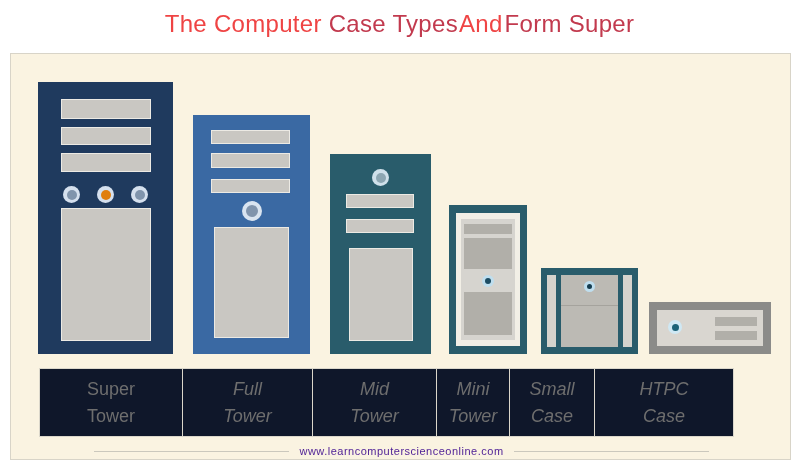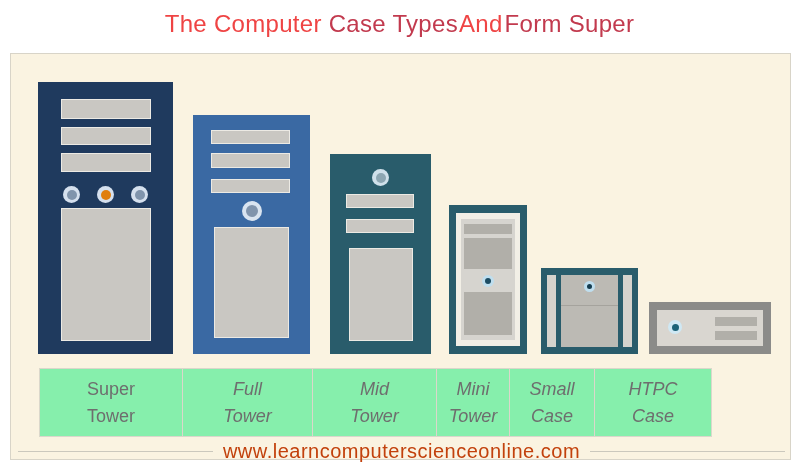--- a/index.html
+++ b/index.html
@@ -86,33 +86,33 @@
   .htpc .interior{left:8px;top:8px;width:106px;height:36px;background:#d9d6d0;}
   .htpc .ring{left:11px;top:10px;width:14px;height:14px;background:#cfe8f4;}
   .htpc .dotc{width:7px;height:7px;background:#1b6278;}
   .htpc .bar{left:58px;width:42px;height:9px;background:#b1afa9;}
   .htpc .bar1{top:7px;}
   .htpc .bar2{top:21px;}
 
   
   .labels{position:absolute;left:28px;top:314px;height:69px;display:flex;}
   .label-box{
-    background:#86efac;border:1px solid #dbd7cb;height:69px;box-sizing:border-box;
+    background:#0f172a;border:1px solid #dbd7cb;height:69px;box-sizing:border-box;
     display:flex;flex-direction:column;align-items:center;justify-content:center;
     font-size:18px;line-height:27px;color:#6e6e6e;text-align:center;
   }
   .label-box + .label-box{margin-left:-1px;font-style:italic;}
 
   
   .footer{
     position:absolute;left:0;top:388px;width:781px;height:18px;
     display:flex;align-items:center;justify-content:center;gap:10px;
   }
   .fline{display:block;width:195px;height:1px;background:#cbc8bd;}
-  .furl{font-size:20px;color:#c2410c;letter-spacing:0.5px;white-space:nowrap;}
+  .furl{font-size:11px;color:#4c1d95;letter-spacing:0.5px;white-space:nowrap;}
 </style>
 </head>
 <body>
 
 <h1 class="title"><span class="t-gray">The Computer</span><span> </span><span class="t-red">Case Types</span><span class="t-gray t-sp">And</span><span class="t-red t-sp">Form Super</span></h1>
 
 <div class="panel">
 
   <div class="case super">
     <div class="bay bay1"></div>
@@ -199,21 +199,21 @@
       <span>Tower</span>
     </div>
     <div class="label-box" style="width:74px">
       <span>Mini</span>
       <span>Tower</span>
     </div>
     <div class="label-box" style="width:86px">
       <span>Small</span>
       <span>Case</span>
     </div>
-    <div class="label-box" style="width:118px">
+    <div class="label-box" style="width:140px">
       <span>HTPC</span>
       <span>Case</span>
     </div>
   </div>
 
   <div class="footer">
     <span class="fline"></span>
     <span class="furl">www.learncomputerscienceonline.com</span>
     <span class="fline"></span>
   </div>

